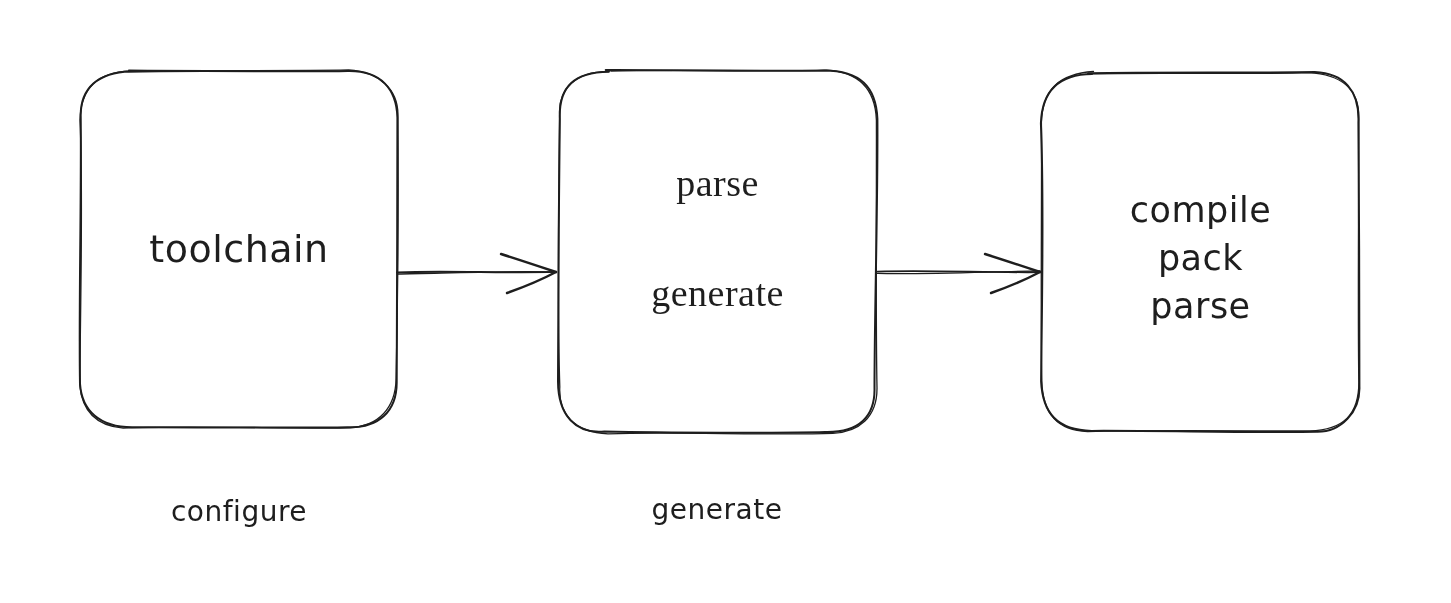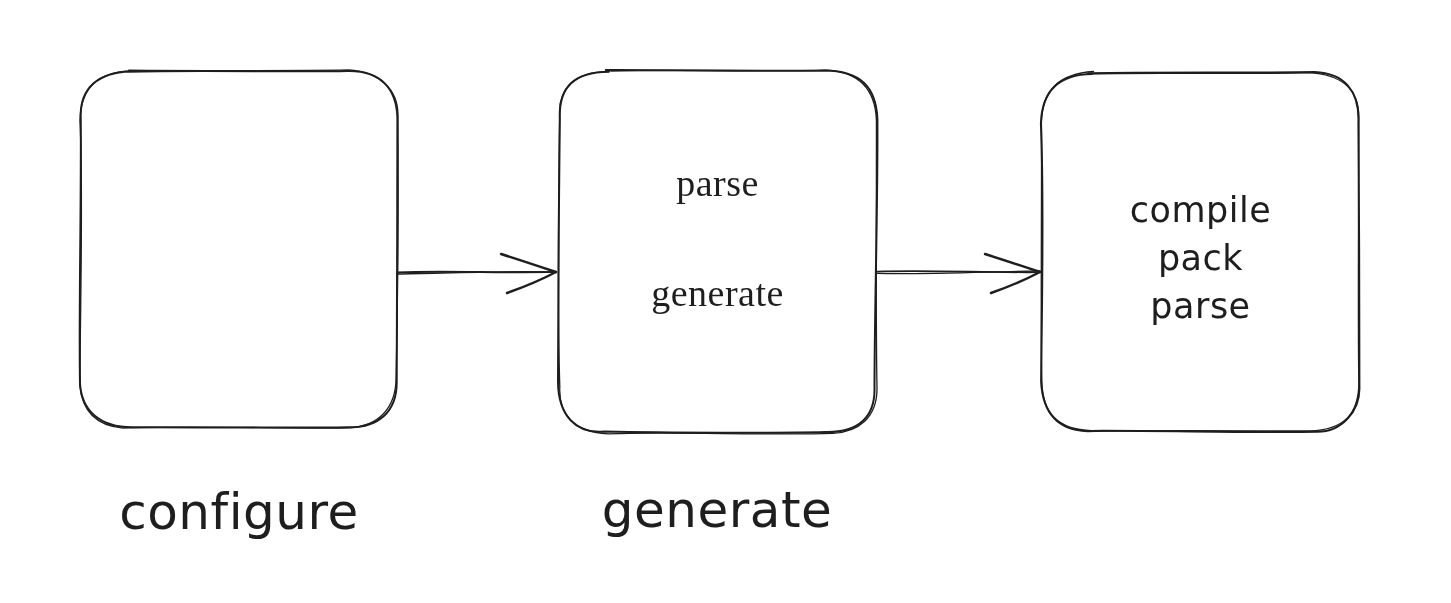--- a/index.html
+++ b/index.html
@@ -44,37 +44,38 @@
   .node-1 .lines { gap: 64px; transform: translateY(-14px); font-family: Liberation Serif, serif; }
   .node-2 .lines { transform: translateY(6px); }
   .node-2 .line  { font-size: 35px; line-height: 48px; }
   .arrow {
     position: absolute;
     overflow: visible;
   }
   .caption {
     position: absolute;
     text-align: center;
-    font-size: 50px;
+    font-size: 28px;
     line-height: 46px;
     letter-spacing: 0.5px;
     white-space: nowrap;
   }
 </style>
 </head>
 <body>
 
 <div class="canvas">
 
   <div class="node node-0" style="left:78px; top:68px; width:322px; height:362px">
     <svg class="sketch" width="322" height="362" viewBox="0 0 322 362" aria-hidden="true">
         <path d="M 50.4 3.8 C 118.1 1.8, 214.6 4.3, 269.6 3.0 C 303.1 2.2, 318.5 21.3, 319.4 49.5 C 319.7 129.4, 318.6 240.1, 318.7 313.7 C 319.0 343.4, 300.7 360.4, 269.3 359.2 C 221.5 360.4, 116.0 358.9, 54.1 359.2 C 21.5 359.1, 3.8 342.4, 2.0 315.7 C 0.7 244.7, 3.6 123.9, 2.7 47.7 C 2.5 19.9, 20.2 4.3, 52.4 3.4" fill="none" stroke="#1e1e1e" stroke-width="2" stroke-linecap="round"></path>
         <path d="M 50.7 2.2 C 106.2 2.8, 227.0 2.7, 270.6 1.9 C 301.7 3.8, 320.1 21.8, 319.9 46.6 C 320.6 130.4, 319.3 253.9, 318.1 310.5 C 317.6 340.3, 300.3 358.3, 271.8 359.8 C 218.1 360.9, 105.6 357.3, 45.2 360.1 C 18.7 357.9, 4.1 343.8, 1.8 316.9 C 2.2 251.0, 5.4 120.6, 2.0 52.1 C 2.8 19.9, 19.1 4.4, 52.1 2.8" fill="none" stroke="#1e1e1e" stroke-width="1.3" stroke-linecap="round"></path>
       </svg>
     <div class="lines">
+      <div class="line">toolchain</div>
     </div>
   </div>
 
   <div class="node node-1" style="left:556px; top:68px; width:323px; height:368px">
     <svg class="sketch" width="323" height="368" viewBox="0 0 323 368" aria-hidden="true">
         <path d="M 49.7 2.1 C 116.2 1.9, 225.9 3.7, 268.1 2.5 C 304.4 2.7, 320.0 18.9, 321.4 50.8 C 322.0 131.7, 318.5 244.0, 318.5 319.9 C 319.2 347.8, 303.7 364.8, 269.0 364.0 C 222.8 365.2, 107.7 364.7, 48.4 363.5 C 19.9 366.2, 2.2 347.7, 2.0 313.5 C 1.7 255.8, 3.0 130.1, 3.8 50.6 C 2.7 18.1, 18.4 4.3, 52.7 3.7" fill="none" stroke="#1e1e1e" stroke-width="2" stroke-linecap="round"></path>
         <path d="M 54.8 3.0 C 108.9 1.1, 226.3 3.7, 270.5 2.2 C 303.6 4.1, 319.2 21.5, 320.4 52.1 C 320.6 125.9, 319.6 248.2, 321.0 319.8 C 321.3 349.7, 302.6 364.1, 276.8 365.4 C 214.9 367.5, 116.4 363.6, 51.9 365.8 C 18.3 364.3, 2.4 346.3, 3.8 319.0 C 1.8 255.6, 2.7 125.5, 3.7 47.1 C 1.8 21.3, 20.0 2.6, 53.3 3.6" fill="none" stroke="#1e1e1e" stroke-width="1.3" stroke-linecap="round"></path>
       </svg>
     <div class="lines">
       <div class="line">parse</div>

